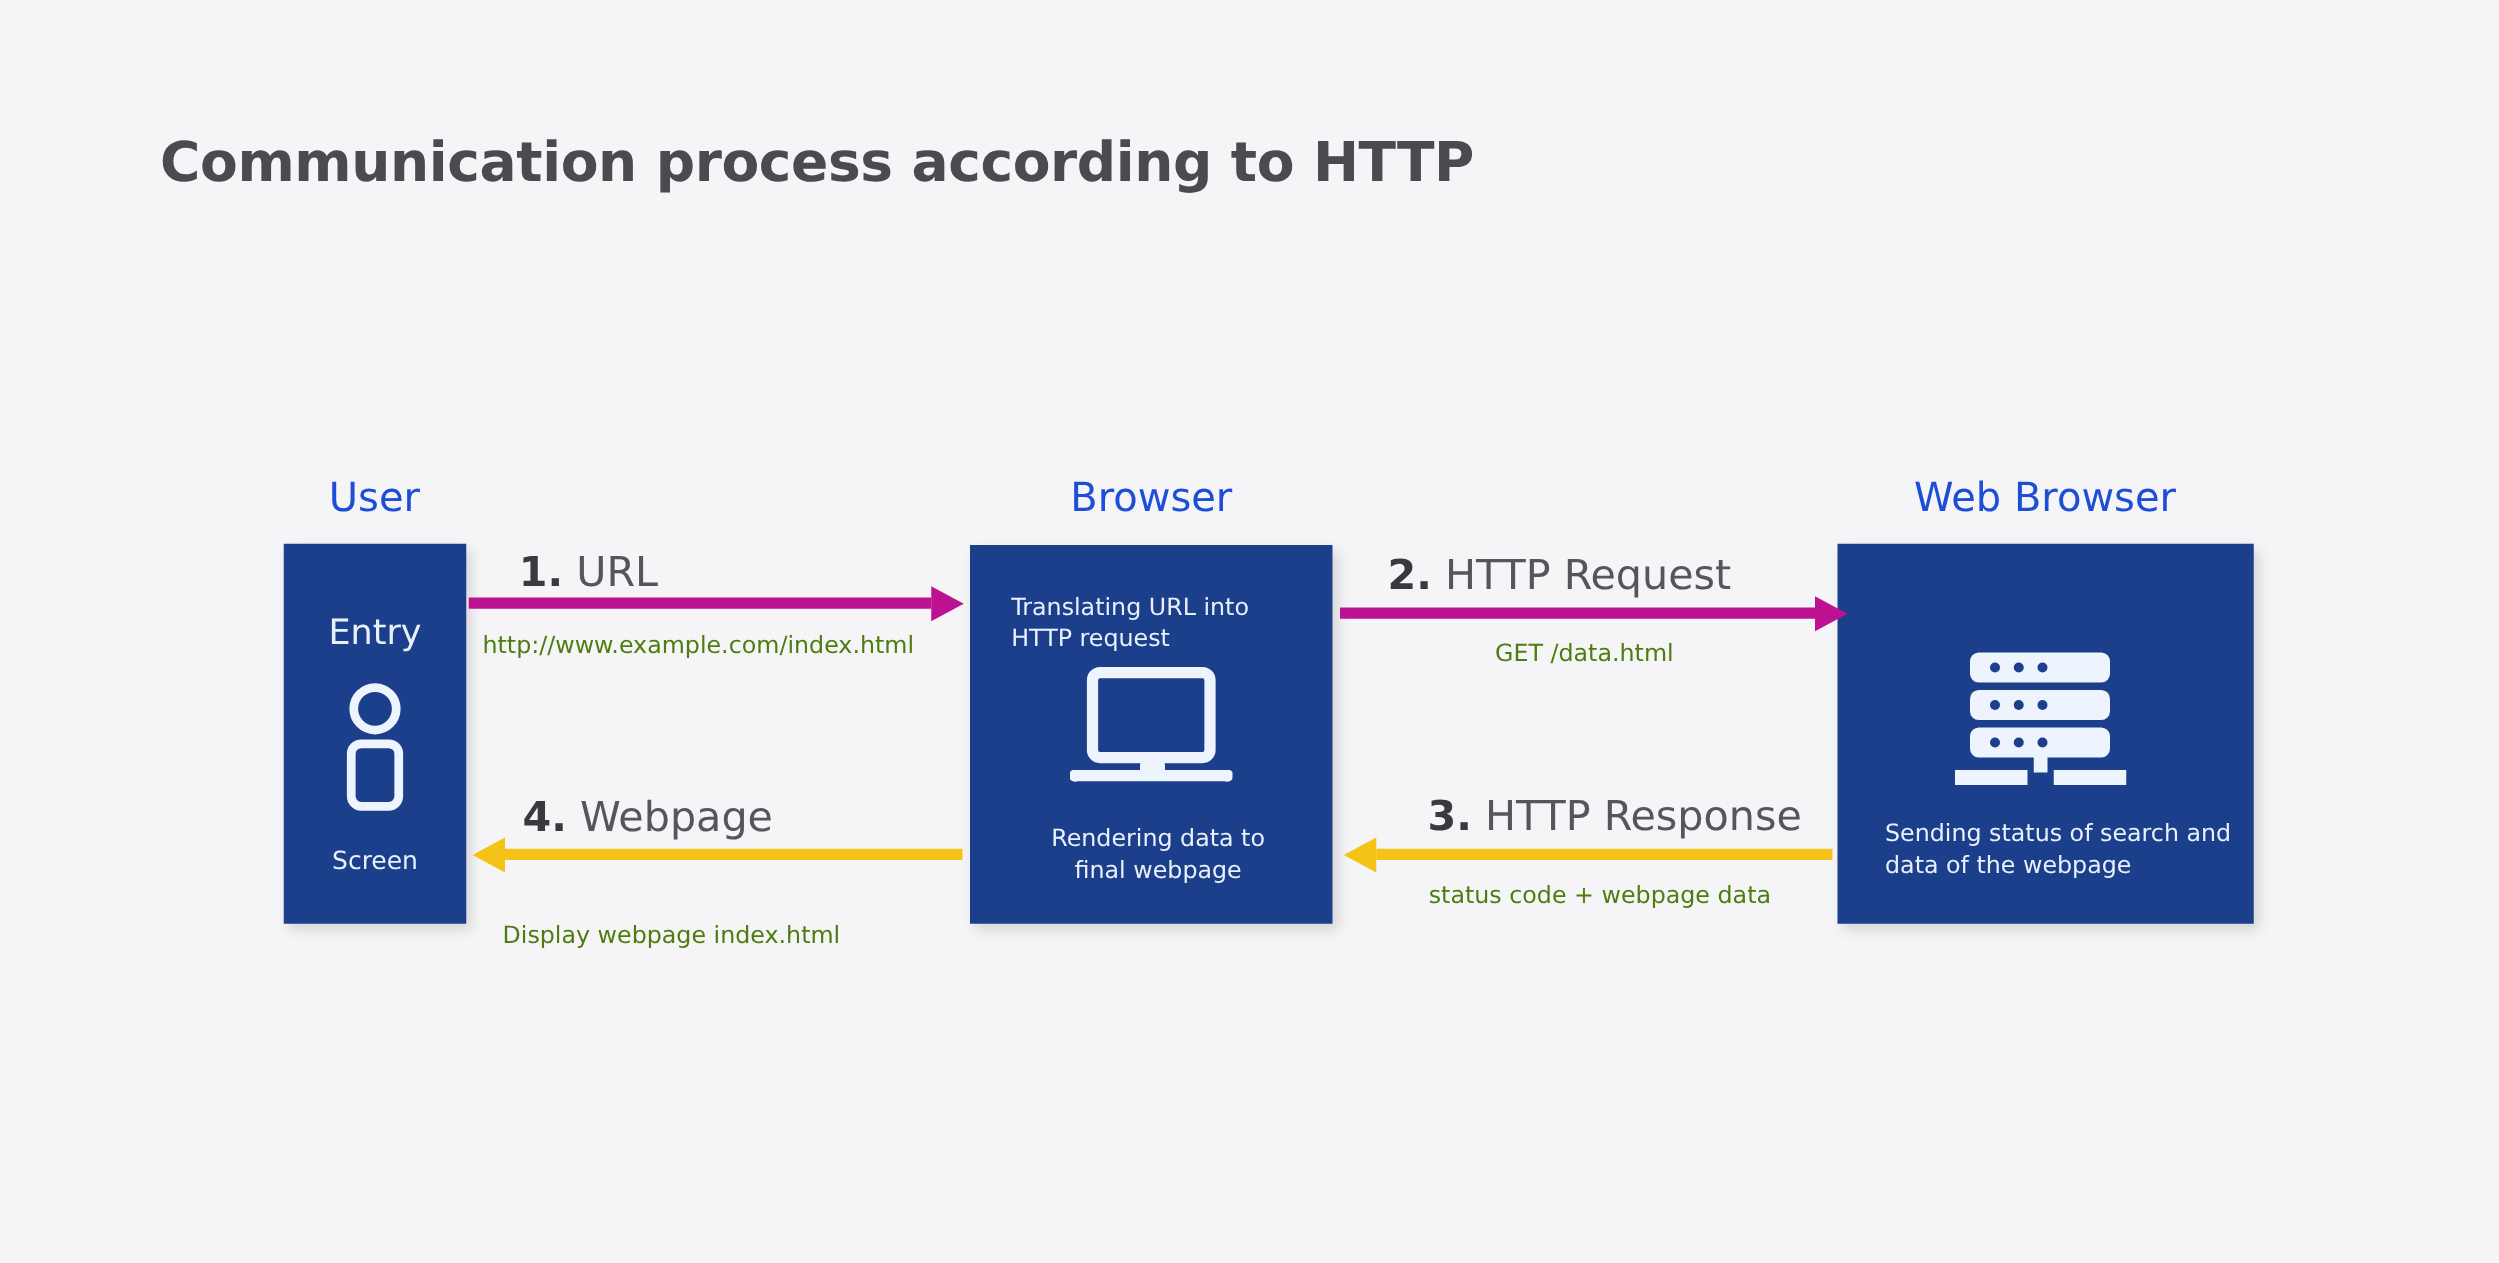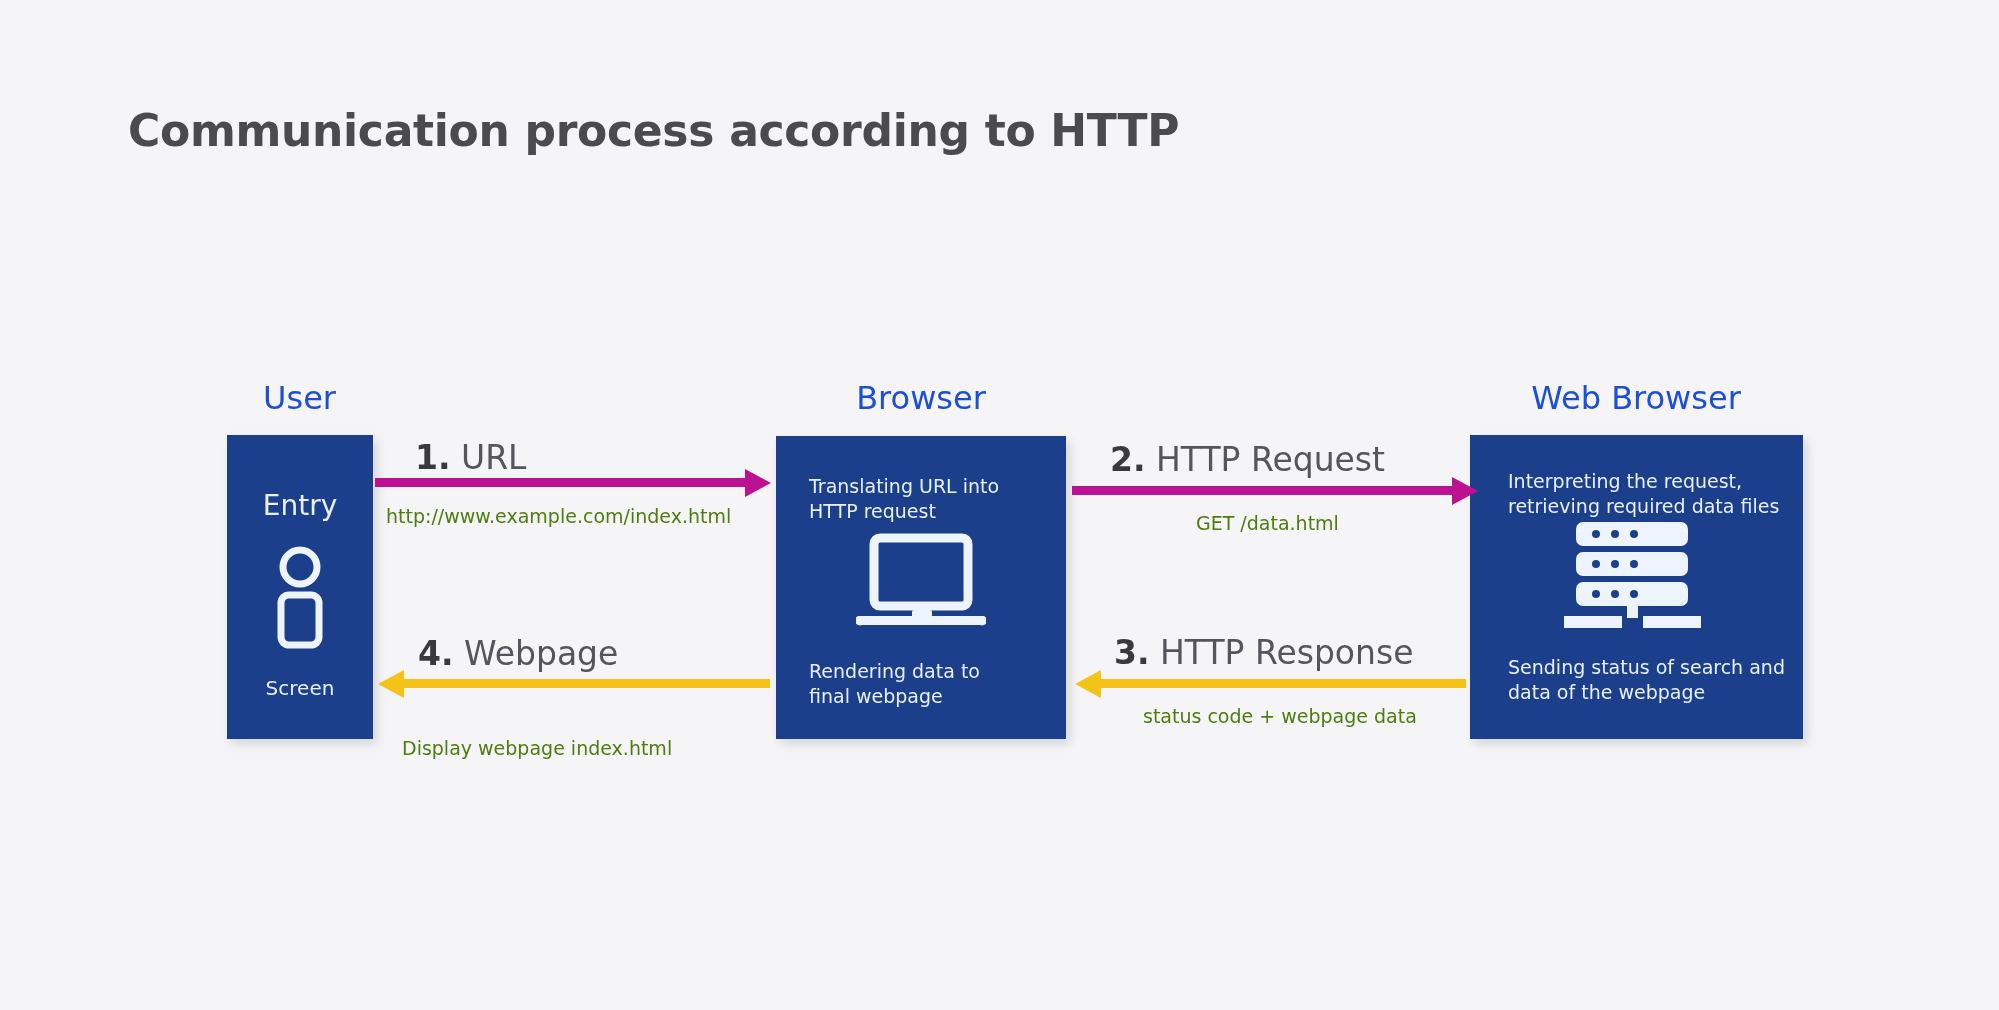--- a/index.html
+++ b/index.html
@@ -74,21 +74,21 @@
     text-align: center; font-size: 28px;
   }
   #user-screen-label {
     left: 0; top: 240px; width: 146px;
     text-align: center; font-size: 20px;
   }
   #browser-top-text {
     left: 33px; top: 38px; width: 230px;
   }
   #browser-bottom-text {
-    left: 33px; top: 223px; width: 235px;
+    left: 33px; top: 223px; width: 235px; text-align: center;
   }
   #server-top-text {
     left: 38px; top: 34px; width: 290px;
   }
   #server-bottom-text {
     left: 38px; top: 220px; width: 290px;
   }
 
   
   .icon-wrap {
@@ -147,21 +147,21 @@
   #arrow-1-head  { left: 745px; top: 469px; border-left: 26px solid #bc1190; }
   #arrow-1-sub   { left: 386px; top: 505px; }
 
   
   #arrow-2-title { left: 1110px; top: 440px; }
   #arrow-2-line  { left: 1072px; top: 486px; width: 380px; background: #bc1190; }
   #arrow-2-head  { left: 1452px; top: 477px; border-left: 26px solid #bc1190; }
   #arrow-2-sub   { left: 1196px; top: 512px; }
 
   
-  #arrow-3-title { left: 1114px; top: 633px; }
+  #arrow-3-title { left: 1142px; top: 633px; }
   #arrow-3-line  { left: 1101px; top: 679px; width: 365px; background: #f5c318; }
   #arrow-3-head  { left: 1075px; top: 670px; border-right: 26px solid #f5c318; }
   #arrow-3-sub   { left: 1143px; top: 705px; }
 
   
   #arrow-4-title { left: 418px; top: 634px; }
   #arrow-4-line  { left: 404px; top: 679px; width: 366px; background: #f5c318; }
   #arrow-4-head  { left: 378px; top: 670px; border-right: 26px solid #f5c318; }
   #arrow-4-sub   { left: 402px; top: 737px; }
 </style>
@@ -202,22 +202,20 @@
       <rect x="56" y="78" width="20" height="8" rx="2" ry="2" fill="#eef4fd"></rect>
     </svg>
   </div>
 
   <div id="browser-bottom-text" class="box-text">Rendering data to
 final webpage</div>
 </div>
 
 <div id="box-server" class="actor-box">
 
-  <div id="server-top-text" class="box-text">Interpreting the request,
-retrieving required data files</div>
 
   <div id="server-rack-icon" class="icon-wrap">
     <svg width="150" height="110" viewBox="0 0 150 110">
       <g fill="#eef4fd">
         <rect x="18" y="2" width="112" height="24" rx="7" ry="7"></rect>
         <rect x="18" y="32" width="112" height="24" rx="7" ry="7"></rect>
         <rect x="18" y="62" width="112" height="24" rx="7" ry="7"></rect>
         <rect x="69" y="84" width="11" height="14"></rect>
         <rect x="6" y="96" width="58" height="12"></rect>
         <rect x="85" y="96" width="58" height="12"></rect>

